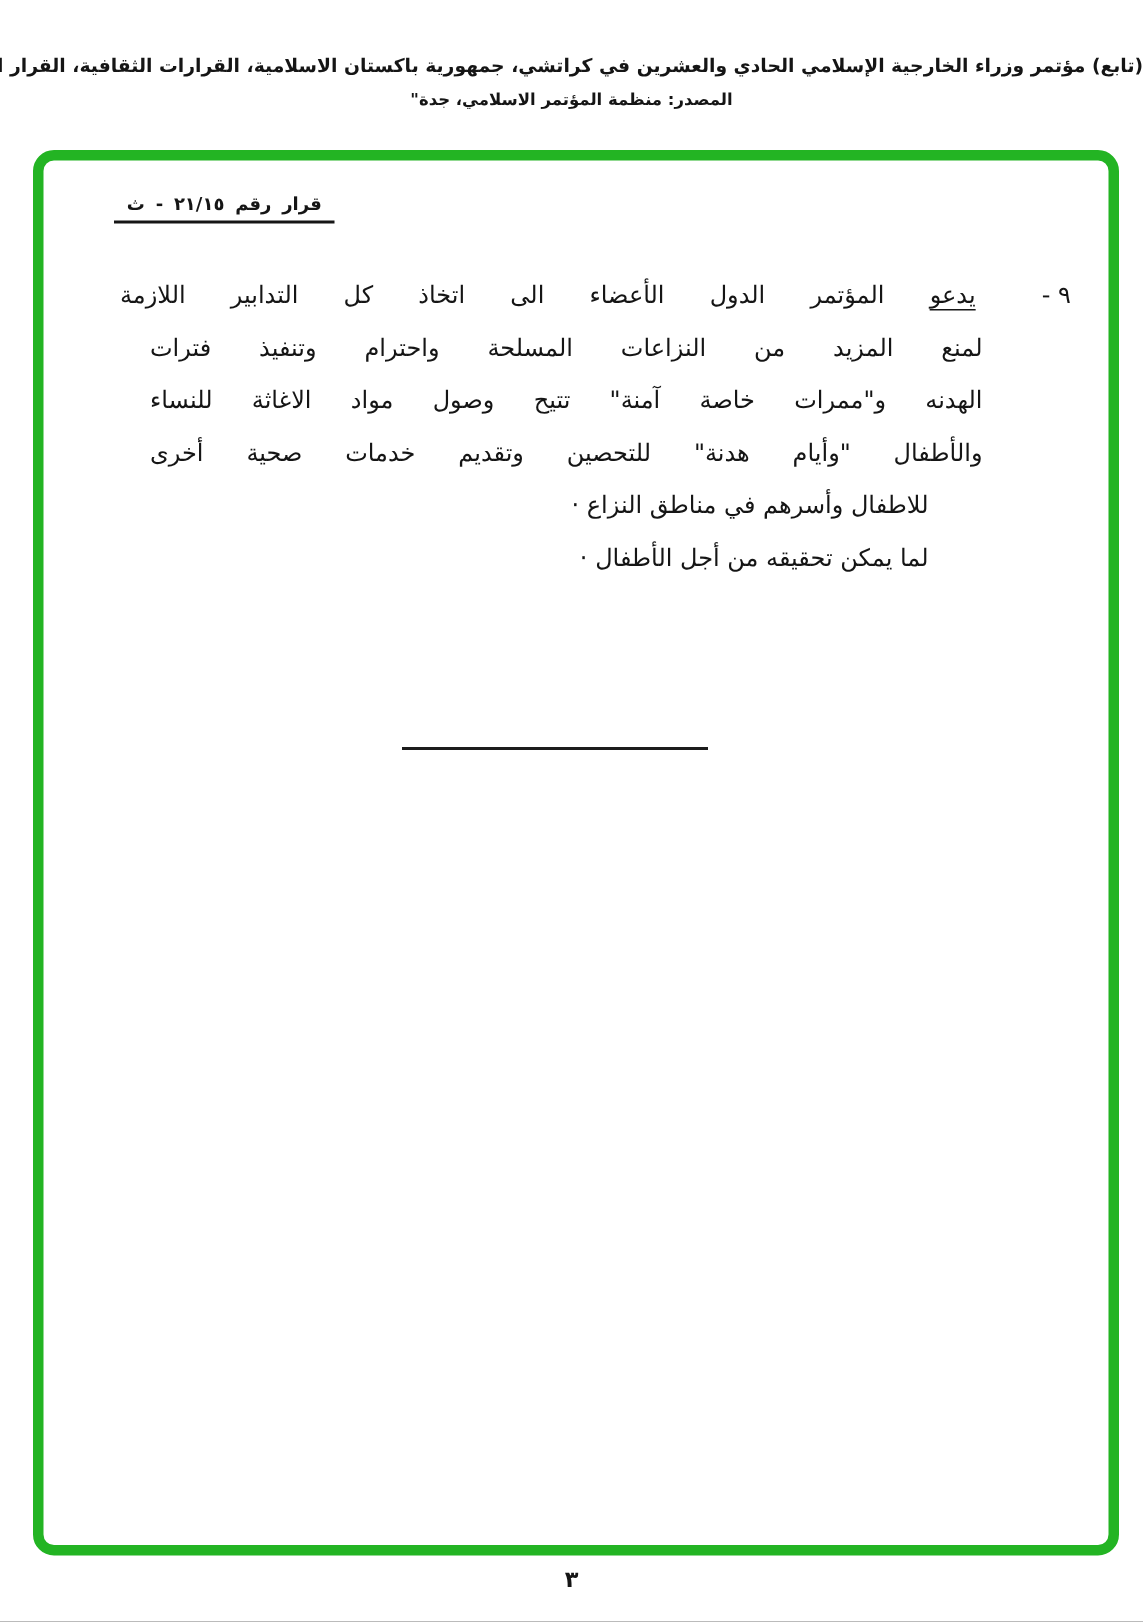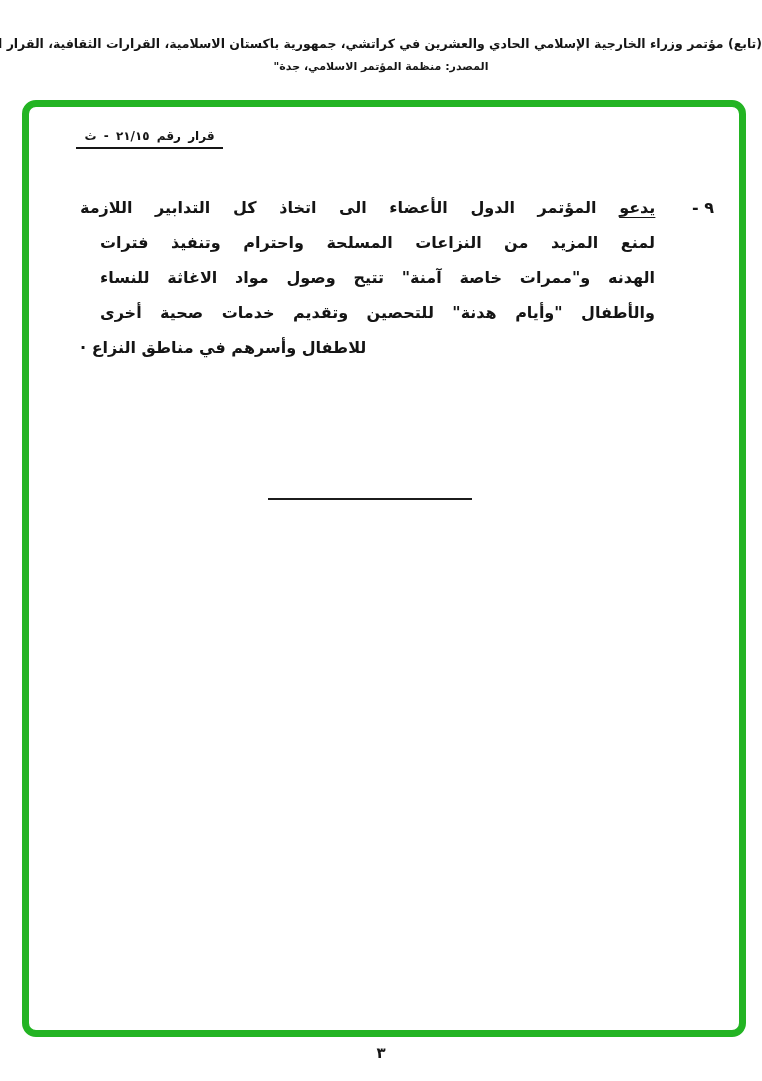--- a/index.html
+++ b/index.html
@@ -20,34 +20,34 @@
     position:absolute;left:22px;top:100px;width:710px;height:923px;
     border:7px solid #23b423;border-radius:14px;background:transparent;
   }
   .res-title{
     position:absolute;left:76px;top:129px;width:147px;
     font-size:12px;font-weight:bold;text-align:center;
     letter-spacing:1.5px;word-spacing:3px;
     border-bottom:2px solid #161616;padding-bottom:4px;direction:rtl;
   }
   .body-text{
-    position:absolute;left:80px;top:190px;width:638px;direction:rtl;
-    font-size:16px;font-weight:bold;line-height:35px;letter-spacing:0.5px;
+    position:absolute;left:80px;top:179px;width:638px;direction:rtl;
+    font-size:16px;font-weight:normal;line-height:35px;letter-spacing:0.5px;
   }
   .line{white-space:nowrap;}
   .just{
     white-space:normal;
     text-align:justify;
     text-align-last:justify;
     overflow:hidden;height:35px;
   }
   .m4  {margin-left:0;margin-right:4px;}
   .m0  {margin-right:0;}
   .m63 {margin-right:63px;margin-left:20px;}
-  .m99 {margin-right:99px;text-align:left;}
+  .m99 {margin-right:99px;text-align:right;}
   .para-num{display:inline-block;margin-left:14px;}
   .lead-word{text-decoration:underline;text-underline-offset:4px;}
   .separator{
     position:absolute;left:268px;top:498px;width:204px;height:2px;background:#1c1c1c;
   }
   .page-number{
     position:absolute;left:0;top:1044px;width:762px;text-align:center;
     font-size:15px;font-weight:bold;
   }
 </style>
@@ -71,20 +71,21 @@
     <div class="line just m63">لمنع المزيد من النزاعات المسلحة واحترام وتنفيذ فترات</div>
 
     <div class="line just m63">الهدنه و"ممرات خاصة آمنة" تتيح وصول مواد الاغاثة للنساء</div>
 
     <div class="line just m63">والأطفال "وأيام هدنة" للتحصين وتقديم خدمات صحية أخرى</div>
 
     <div class="line m99">للاطفال وأسرهم في مناطق النزاع ·</div>
 
 
 
+    <div class="line m99">لما يمكن تحقيقه من أجل الأطفال ·</div>
 
   </div>
 
   <div class="separator"></div>
 
   <div class="page-number">٣</div>
 
 </div>
 
 </body></html>

